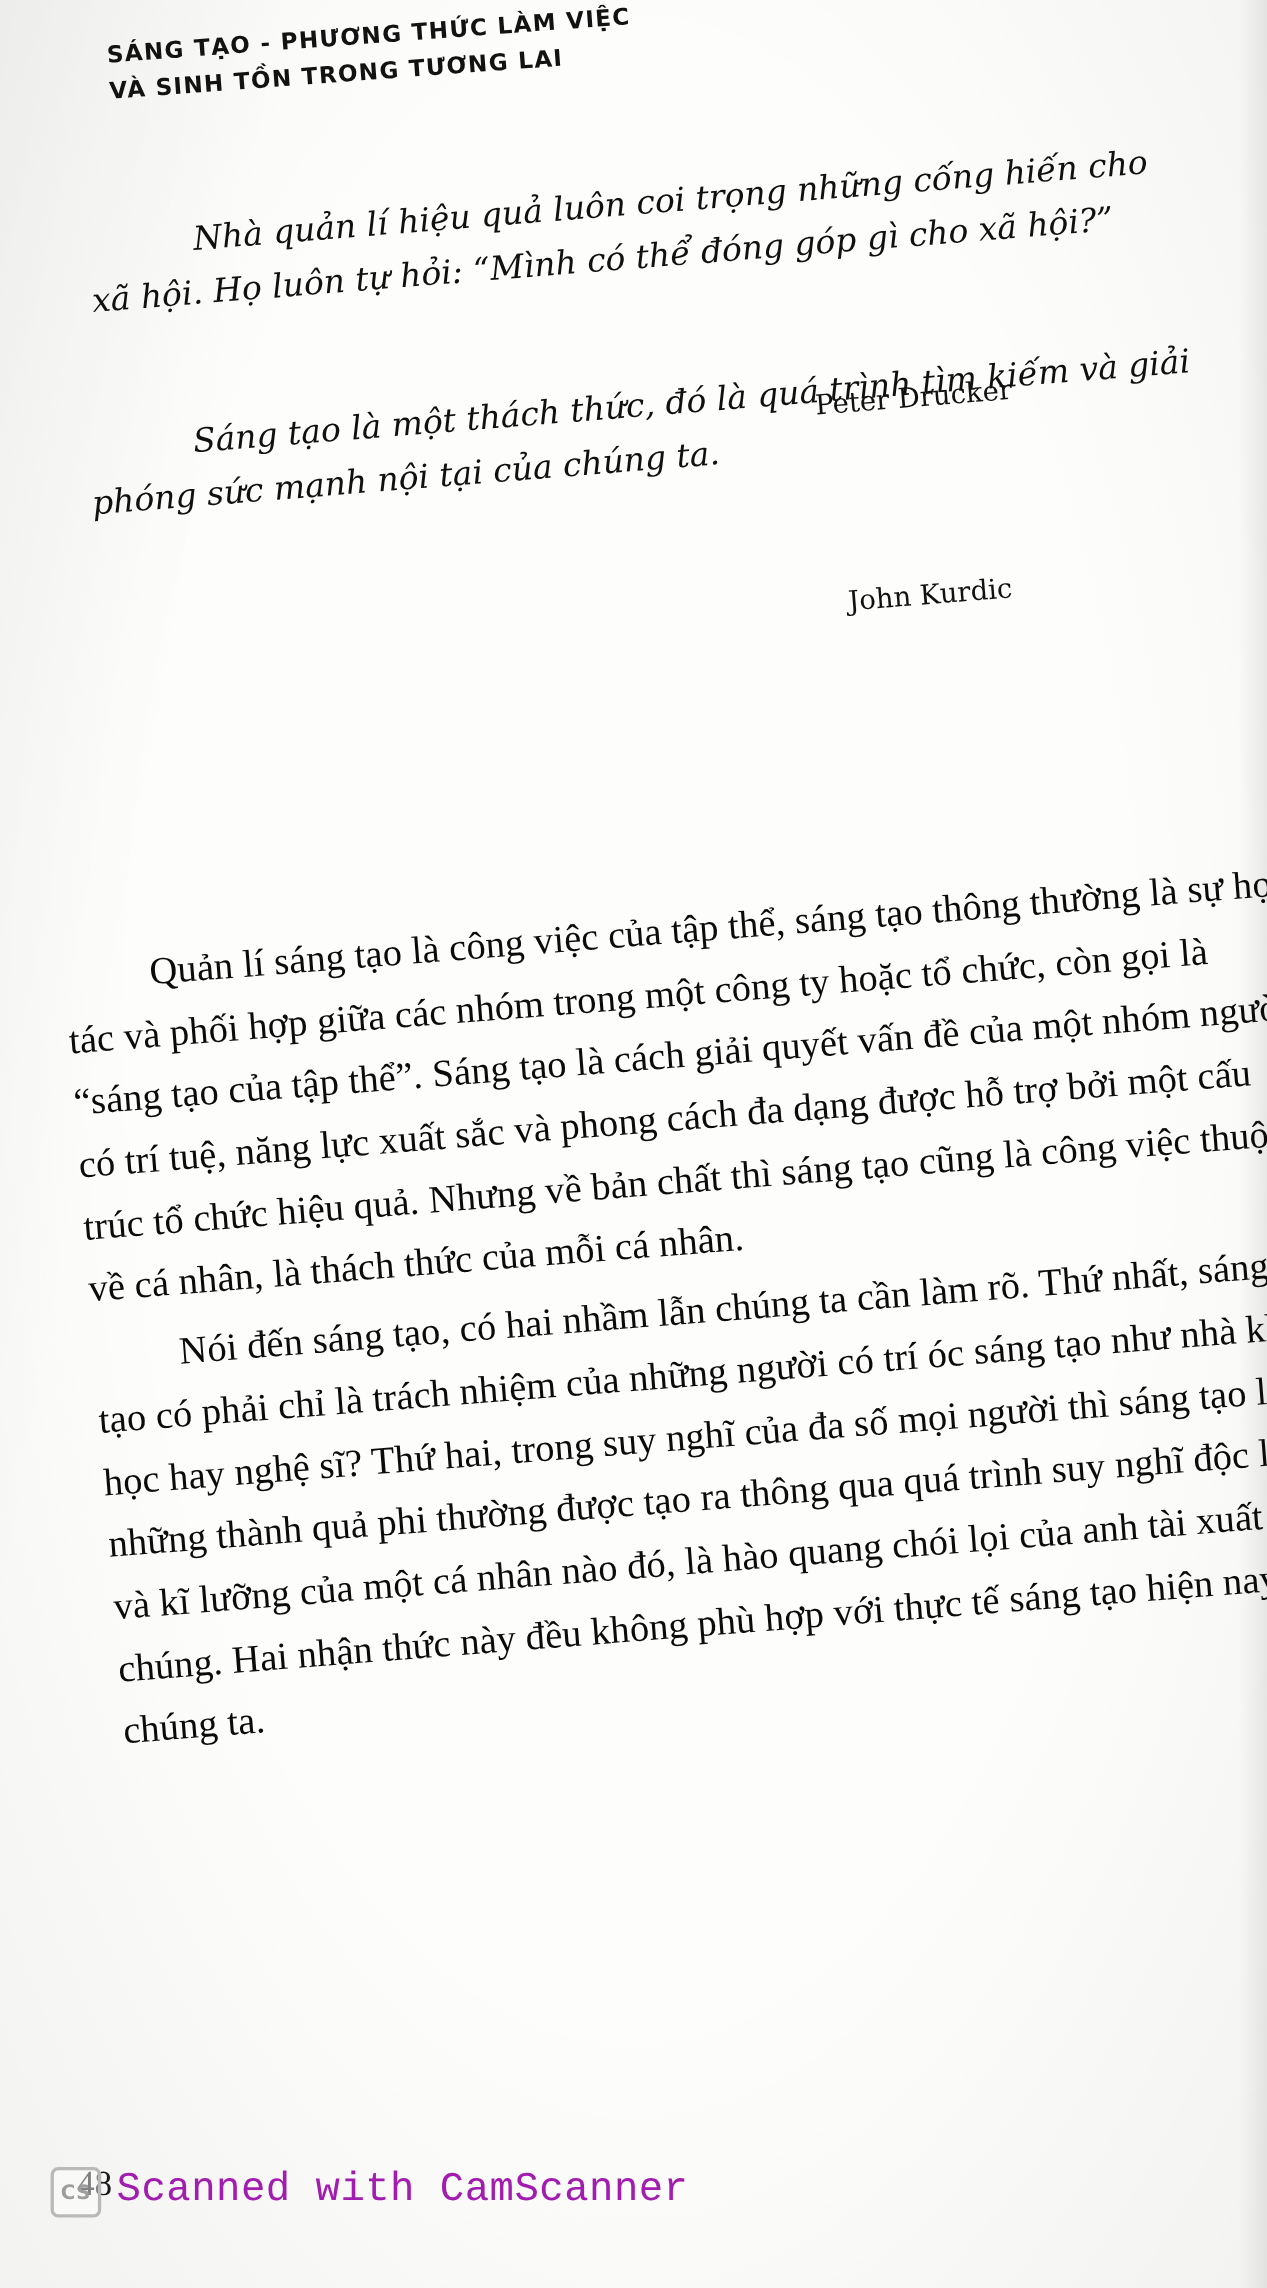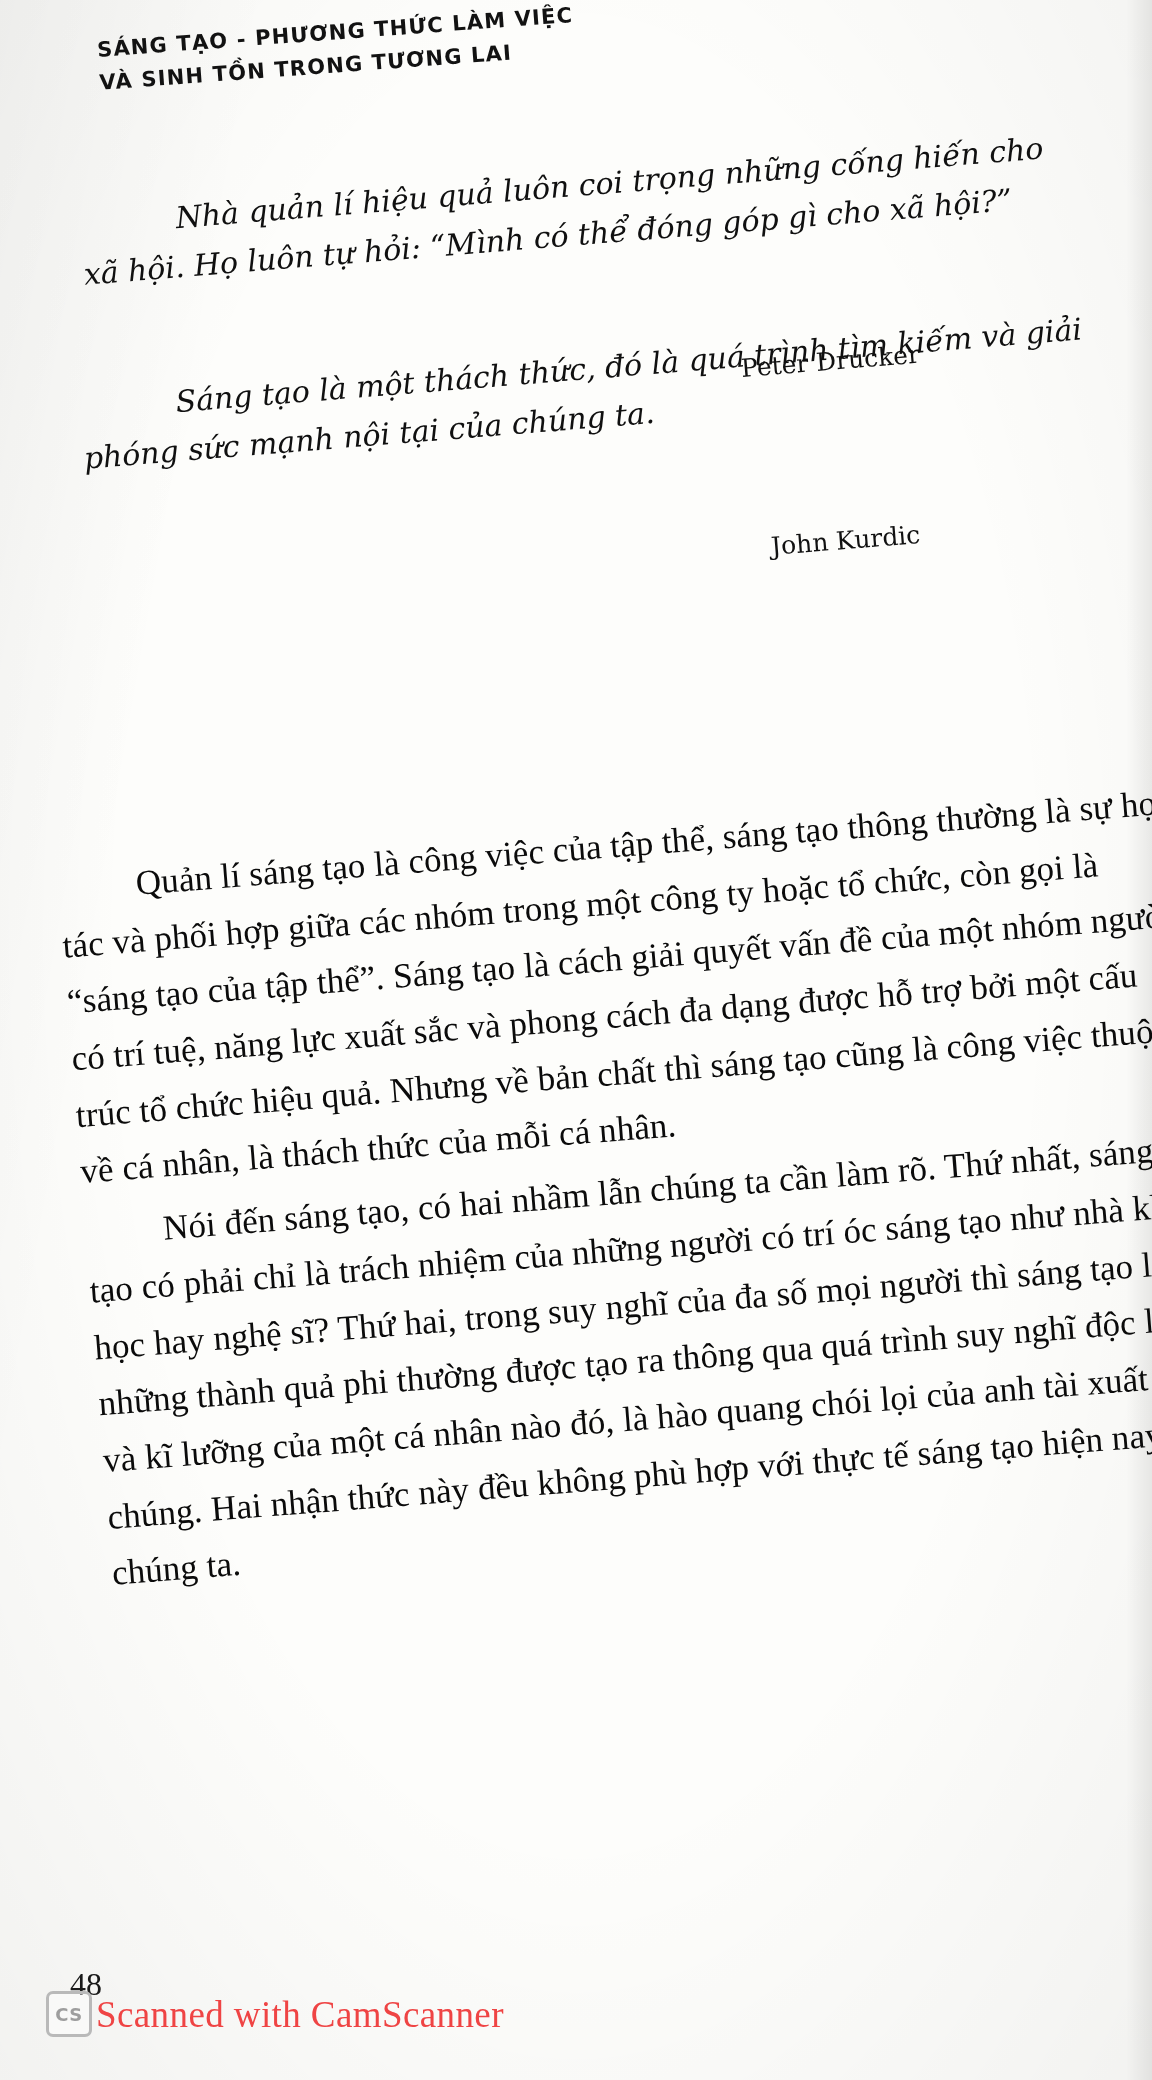--- a/index.html
+++ b/index.html
@@ -134,44 +134,43 @@
     font-size: 32px;
     color: #1a1a1a;
   }
 
   
   .watermark {
     position: absolute;
     left: 46px;
     top: 1970px;
     display: flex;
-    align-items: center;
-    gap: 4px;
+    align-items: flex-start;
+    gap: 14px;
     z-index: 6;
-    margin-top: 21px;
   }
   .cs-badge {
     width: 40px;
     height: 40px;
     border: 3px solid #b9b9b9;
     border-radius: 7px;
     color: #9e9e9e;
     font-family: "DejaVu Sans", sans-serif;
     font-weight: bold;
     font-size: 18px;
     display: flex;
     align-items: center;
     justify-content: center;
     letter-spacing: 0.5px;
     background: rgba(255,255,255,0.45);
   }
   .cs-text {
-    font-family: Liberation Serif, serif;
+    font-family: Liberation Mono, monospace;
     font-size: 37px;
-    color: #ef4444;
+    color: #a21caf;
     letter-spacing: 0.4px;
   }
 
   
   .edge-shadow {
     position: absolute;
     right: 0;
     top: 0;
     width: 26px;
     height: 2080px;

